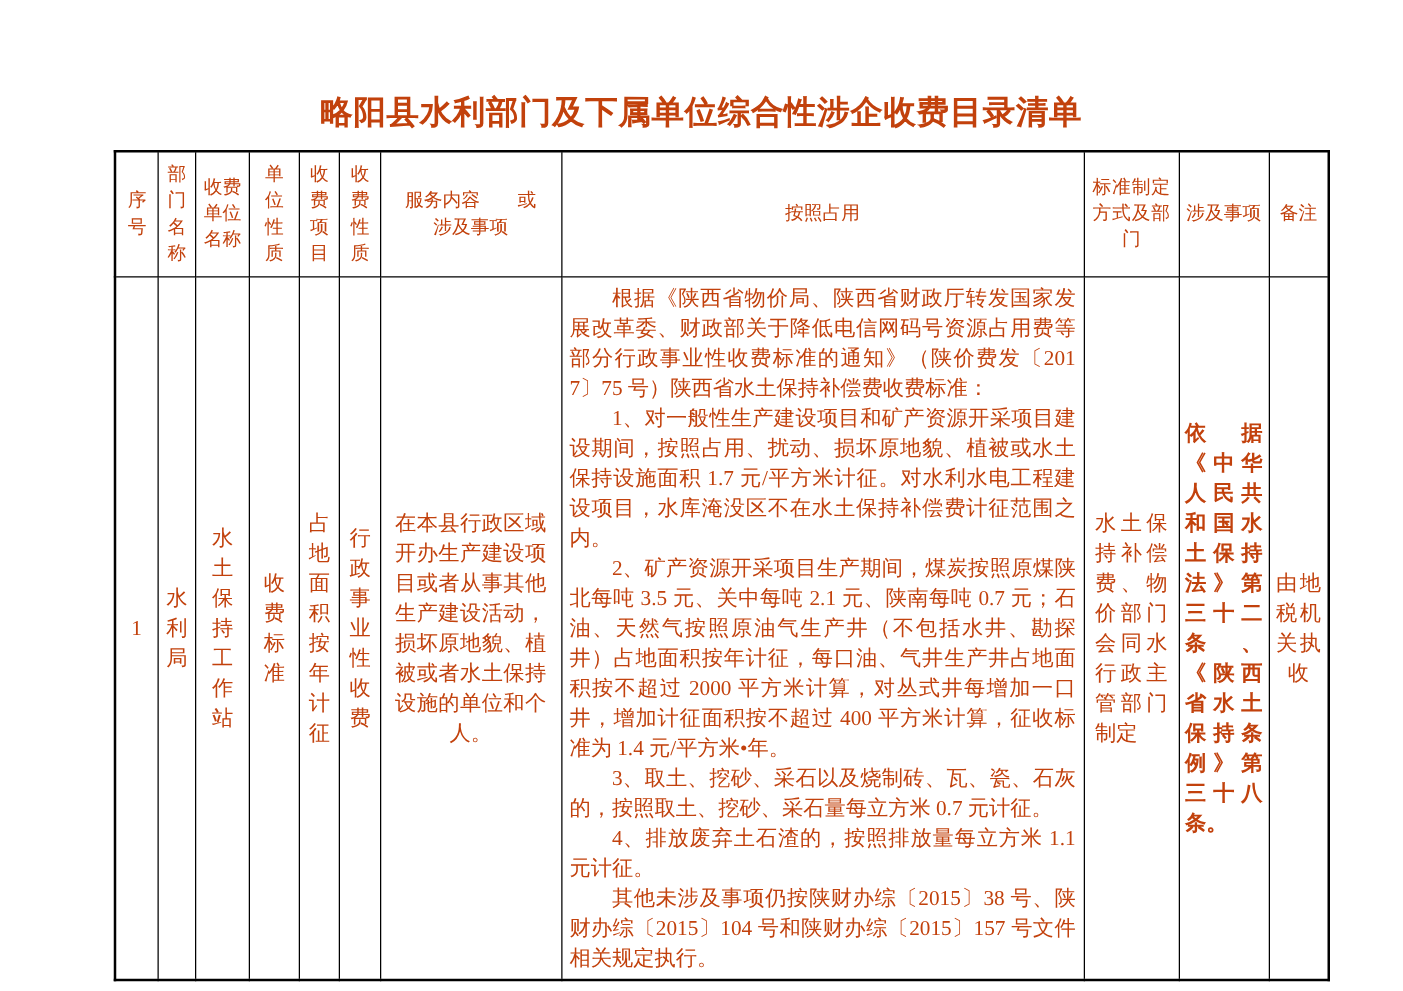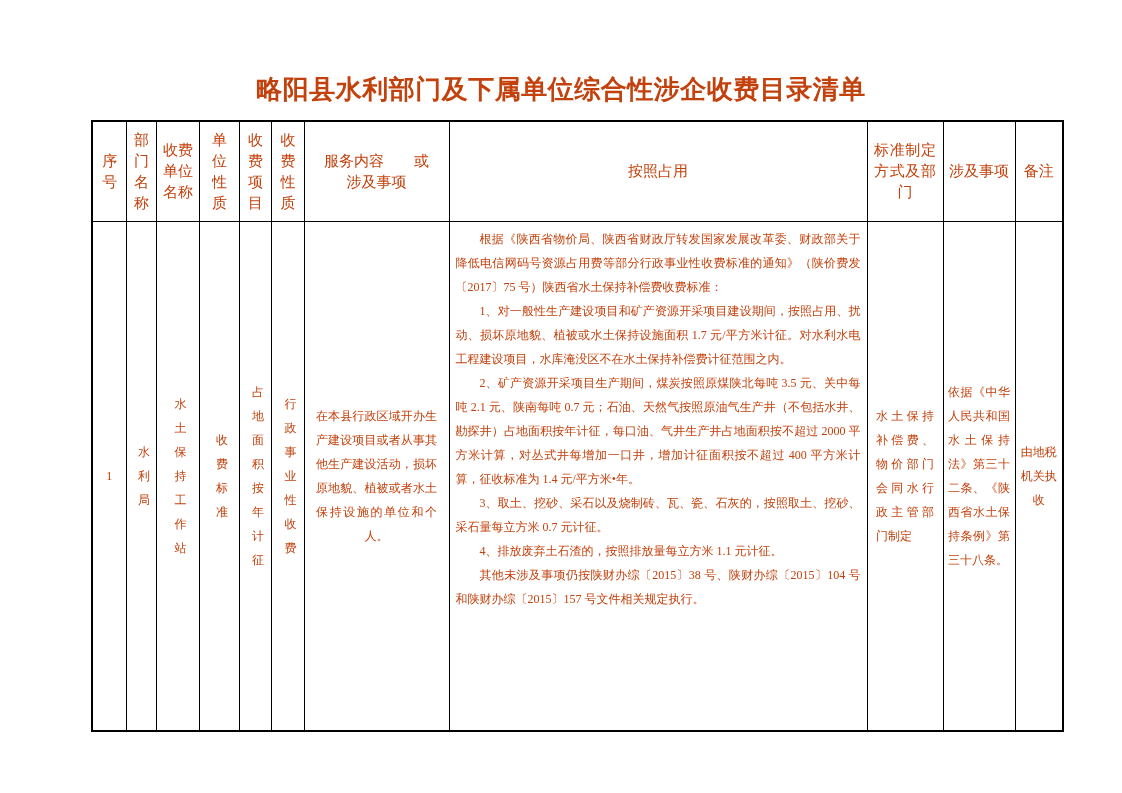--- a/index.html
+++ b/index.html
@@ -36,34 +36,34 @@
   }
   thead tr { height:85px; }
   tbody tr { height:509px; }
   th {
     font-weight:400;
     font-size:15px;
     line-height:21px;
     text-align:center;
   }
   td {
-    font-size:12px;
+    font-size:17px;
     line-height:24px;
     text-align:center;
   }
   
   .hw1 { width:16px;  margin:0 auto; word-break:break-all; text-align:right; }
   .hw2 { width:31px;  margin:4px auto; word-break:break-all; text-align:right; }
   .hw4 { width:62px;  margin:16px auto; word-break:break-all; text-align:justify; text-align-last:center; }
   .service-header { white-space:pre-line; text-align:center; }
 
   .vt1 { width:18px;  margin:0 auto; word-break:break-all; text-align:right; }
   .jv2 { width:36px;  margin:0 auto; word-break:break-all; text-align:justify; text-align-last:center; }
   .jv3 { width:58px;  margin:0 auto; word-break:break-all; text-align:justify; }
-  .jv35{ width:62px;  margin:0 auto; word-break:break-all; text-align:justify; }
+  .jv35{ width:62px;  margin:0 auto; word-break:break-all; text-align:justify;font-weight:bold; }
   .service-text {
     width:121px; margin:0 auto;
     word-break:break-all;
     text-align:justify; text-align-last:center;
   }
   .standard-cell {
     vertical-align:top;
     padding:5px 6px 4px 6px;
     text-align:left;
   }

